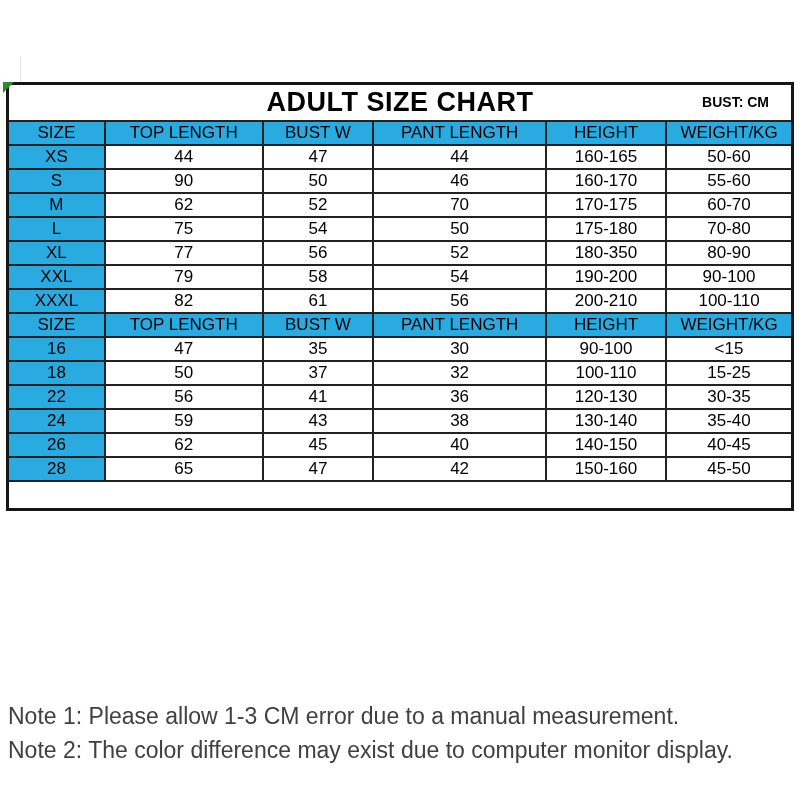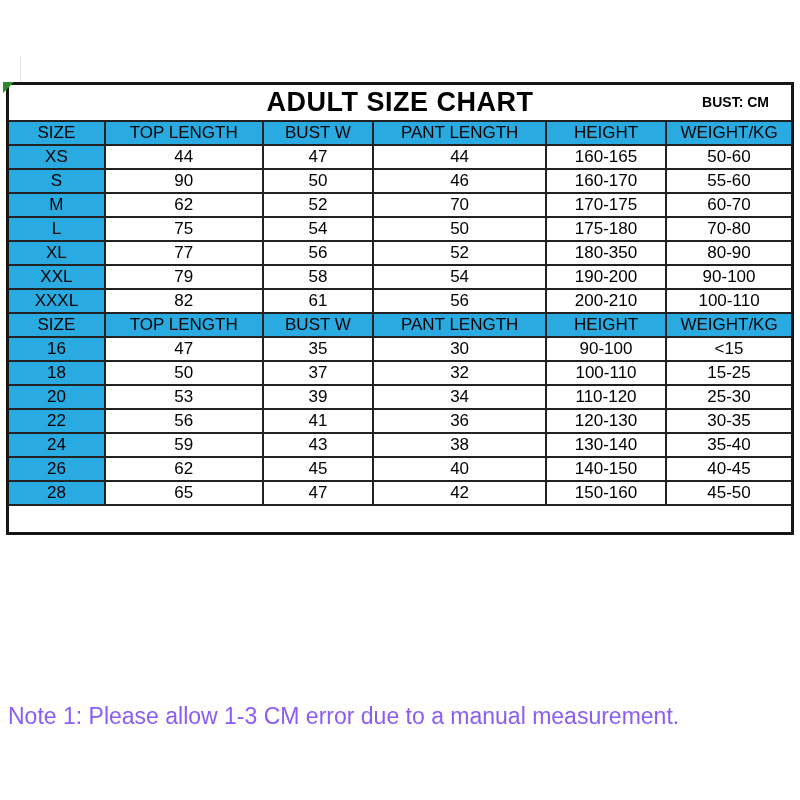--- a/index.html
+++ b/index.html
@@ -66,21 +66,21 @@
     width: 0; height: 0;
     border-top: 11px solid #2d8a2d;
     border-right: 11px solid transparent;
     z-index: 3;
   }
 
   .notes { position: absolute; left: 8px; top: 699px; }
   .notes p {
     font-size: 23px;
     line-height: 34px;
-    color: #8b5cf6;
+    color: #404040;
     white-space: nowrap;
   }
 </style>
 </head>
 <body>
 
 <div class="sheet">
 
   <div class="stray-line"></div>
   <div class="corner-flag"></div>
@@ -181,28 +181,20 @@
           </tr>
           <tr class="data-row">
             <td class="size-col">18</td>
             <td>50</td>
             <td>37</td>
             <td>32</td>
             <td>100-110</td>
             <td>15-25</td>
           </tr>
           <tr class="data-row">
-            <td class="size-col">20</td>
-            <td>53</td>
-            <td>39</td>
-            <td>34</td>
-            <td>110-120</td>
-            <td>25-30</td>
-          </tr>
-          <tr class="data-row">
             <td class="size-col">22</td>
             <td>56</td>
             <td>41</td>
             <td>36</td>
             <td>120-130</td>
             <td>30-35</td>
           </tr>
           <tr class="data-row">
             <td class="size-col">24</td>
             <td>59</td>
@@ -229,15 +221,16 @@
           </tr>
           <tr class="empty-row">
             <td colspan="6"></td>
           </tr>
         </tbody>
     </table>
   </div>
 
   <div class="notes">
     <p>Note 1: Please allow 1-3 CM error due to a manual measurement.</p>
+    <p>Note 2: The color difference may exist due to computer monitor display.</p>
   </div>
 
 </div>
 
 </body></html>

